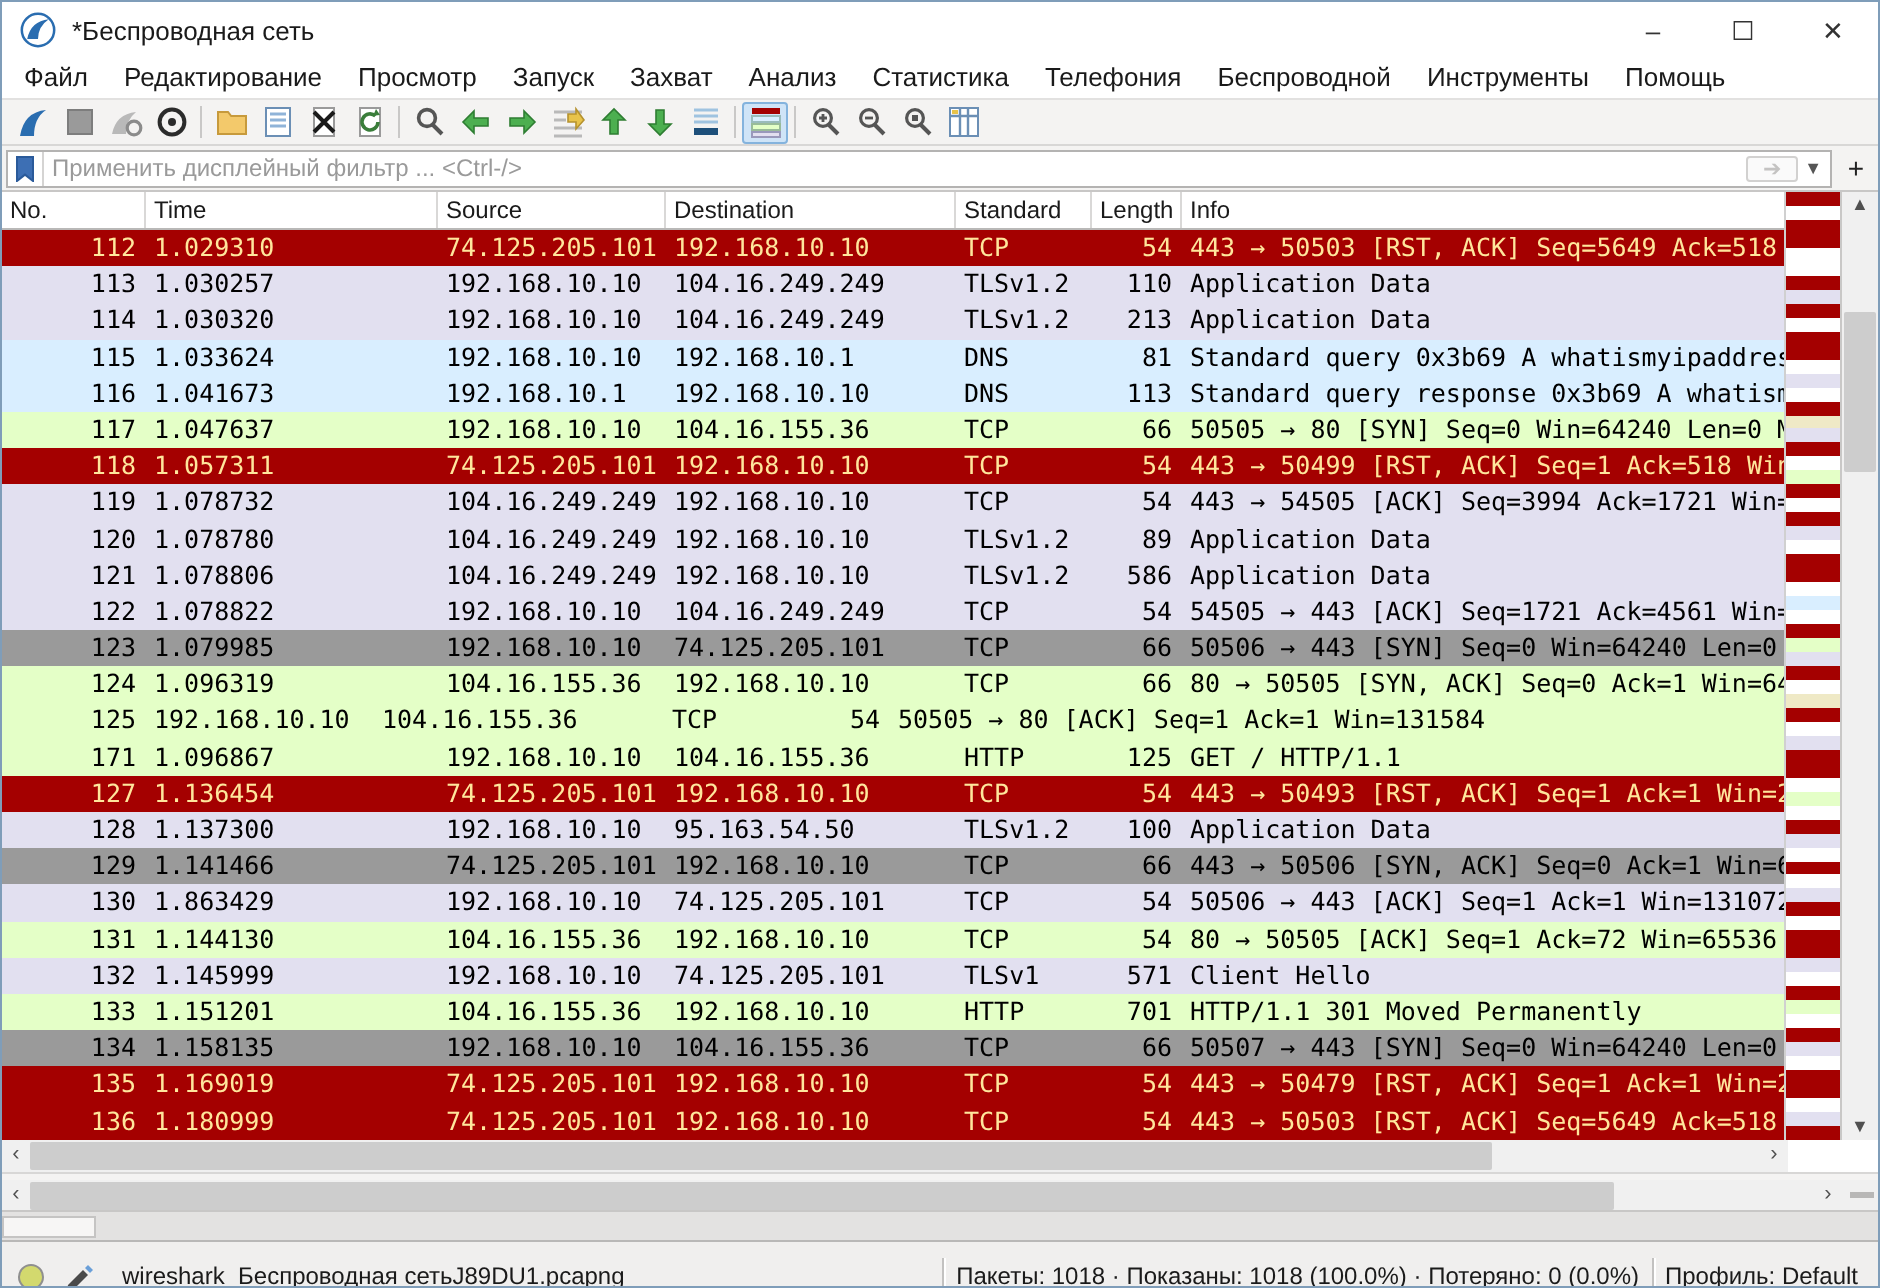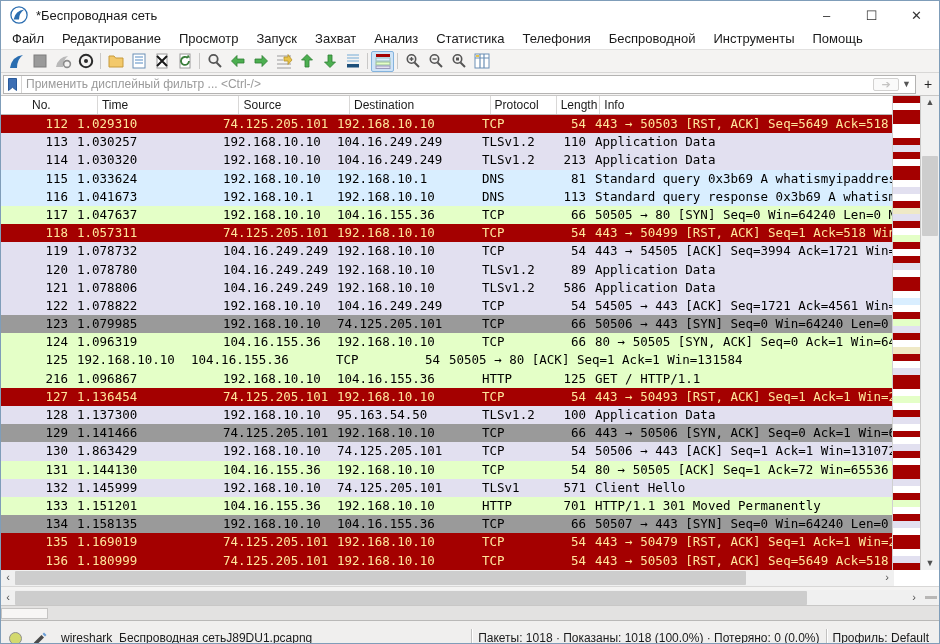--- a/index.html
+++ b/index.html
@@ -29,21 +29,21 @@
   .filterbox { flex:1; height:19px; background:#ffffff; border:1px solid #b4b3b2; display:flex; align-items:center; }
   .bookmark { width:18px; height:17px; border-right:1px solid #d5d4d3; display:flex; align-items:center; justify-content:center; }
   .filterbox input { flex:1; border:none; outline:none; font-size:12px; color:#333; padding:0 4px; font-family:"Liberation Sans", sans-serif; background:transparent; }
   .filterbox input::placeholder { color:#9a9a9a; }
   .applyarrow { width:26px; height:13px; border:1px solid #d2d1d0; border-radius:2px; margin-right:3px; display:flex; align-items:center; justify-content:center; color:#c4c3c2; font-size:11px; background:#fafafa; }
   .fcaret { font-size:9px; color:#555; margin-right:4px; }
   .plusbtn { width:16px; height:19px; margin-left:4px; display:flex; align-items:center; justify-content:center; font-size:14px; color:#222; }
 
   
   .packet-area { position:relative; height:490px; background:#ffffff; }
-  .header-row { display:flex; height:19px; width:893px; border-bottom:1px solid #b9b8b7; background:#ffffff;padding-left:27px; }
+  .header-row { display:flex; height:19px; width:893px; border-bottom:1px solid #b9b8b7; background:#ffffff; }
   .hcell { font-size:12px; color:#1a1a1a; border-right:1px solid #d9d8d7; padding:2px 0 0 4px; overflow:hidden; white-space:nowrap; }
   .rows { width:893px; height:455px; overflow:hidden; font-family:"DejaVu Sans Mono","Liberation Mono",monospace; font-size:12.5px; }
   .prow { display:flex; height:18.2px; line-height:18.2px; white-space:nowrap; color:#000; }
   .pcell { overflow:hidden; padding-left:4px; }
   .cr { text-align:right; padding-right:5px; padding-left:0; }
   .prow.bad  { background:#a40000; color:#ffe69c; }
   .prow.tcp  { background:#e2e0f0; }
   .prow.dns  { background:#d9eeff; }
   .prow.http { background:#e4ffc7; }
   .prow.syn  { background:#9a9a9a; }
@@ -250,21 +250,21 @@
     </div>
     <div class="plusbtn">+</div>
   </div>
 
   <div class="packet-area">
     <div class="header-row" id="pheader">
         <div class="hcell" style="width: 72px;">No.</div>
         <div class="hcell" style="width: 146px;">Time</div>
         <div class="hcell" style="width: 114px;">Source</div>
         <div class="hcell" style="width: 145px;">Destination</div>
-        <div class="hcell" style="width: 68px;">Protocol</div>
+        <div class="hcell" style="width: 68px;">Standard</div>
         <div class="hcell" style="width: 45px;">Length</div>
         <div class="hcell" style="width: 303px;">Info</div>
       </div>
     <div class="rows" id="prows">
         <div class="prow bad">
           <div class="pcell cr" style="width: 72px;">112</div>
           <div class="pcell" style="width: 146px;">1.029310</div>
           <div class="pcell" style="width: 114px;">74.125.205.101</div>
           <div class="pcell" style="width: 145px;">192.168.10.10</div>
           <div class="pcell" style="width: 68px;">TCP</div>
@@ -381,21 +381,21 @@
         </div>
         <div class="prow http">
           <div class="pcell cr" style="width: 72px;">125</div>
           <div class="pcell" style="width: 114px;">192.168.10.10</div>
           <div class="pcell" style="width: 145px;">104.16.155.36</div>
           <div class="pcell" style="width: 68px;">TCP</div>
           <div class="pcell cr" style="width: 45px;">54</div>
           <div class="pcell" style="width: 303px;">50505 → 80 [ACK] Seq=1 Ack=1 Win=131584 Len=0</div>
         </div>
         <div class="prow http">
-          <div class="pcell cr" style="width: 72px;">216</div>
+          <div class="pcell cr" style="width: 72px;">171</div>
           <div class="pcell" style="width: 146px;">1.096867</div>
           <div class="pcell" style="width: 114px;">192.168.10.10</div>
           <div class="pcell" style="width: 145px;">104.16.155.36</div>
           <div class="pcell" style="width: 68px;">HTTP</div>
           <div class="pcell cr" style="width: 45px;">125</div>
           <div class="pcell" style="width: 303px;">GET / HTTP/1.1</div>
         </div>
         <div class="prow bad">
           <div class="pcell cr" style="width: 72px;">127</div>
           <div class="pcell" style="width: 146px;">1.136454</div>

